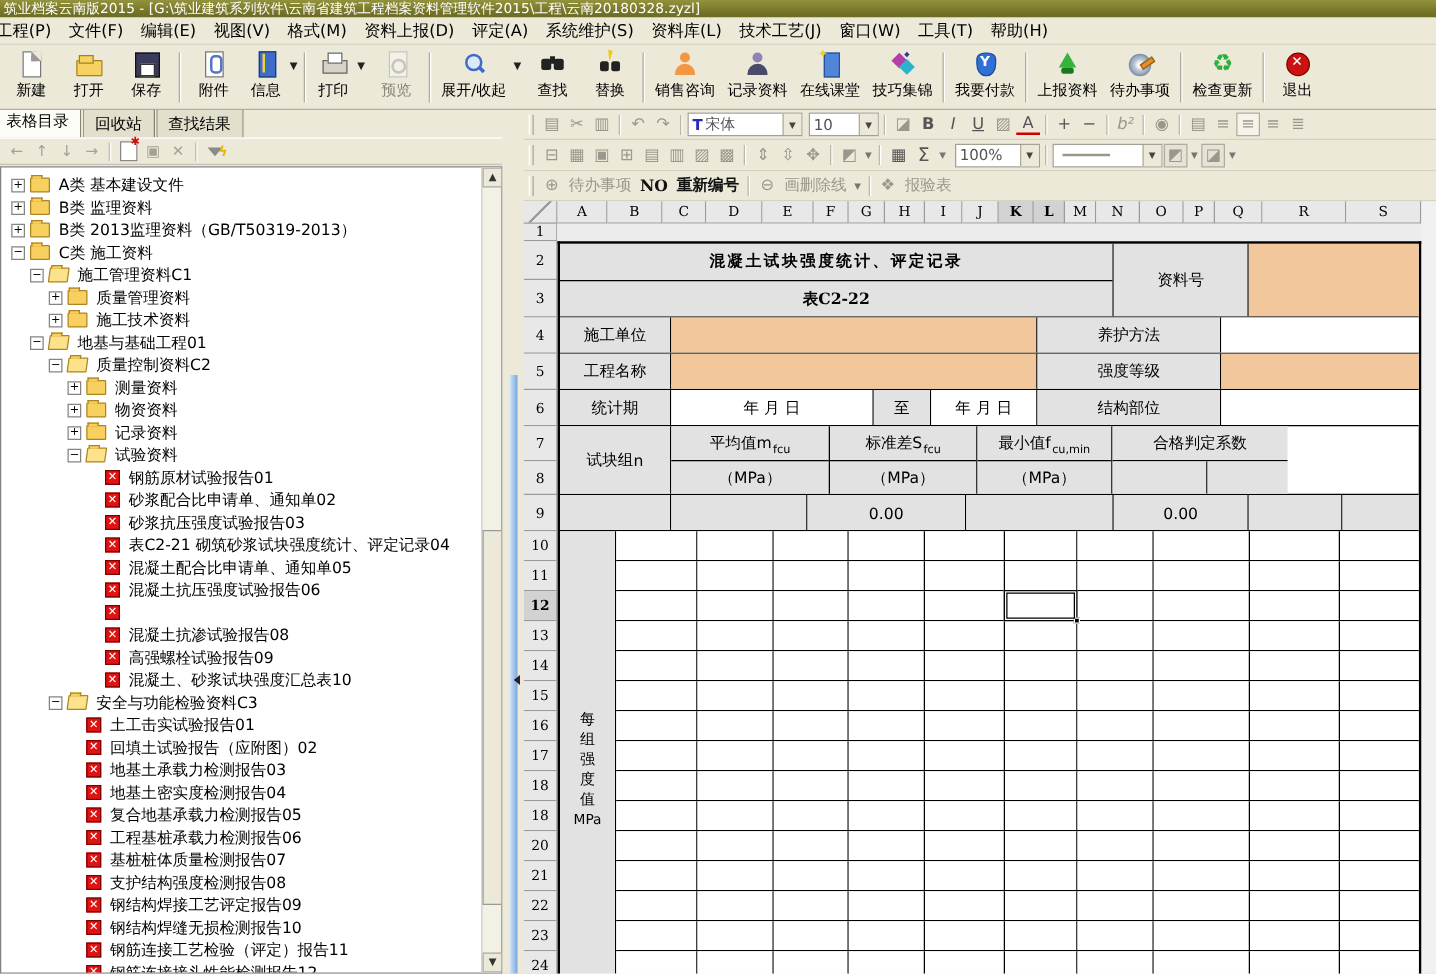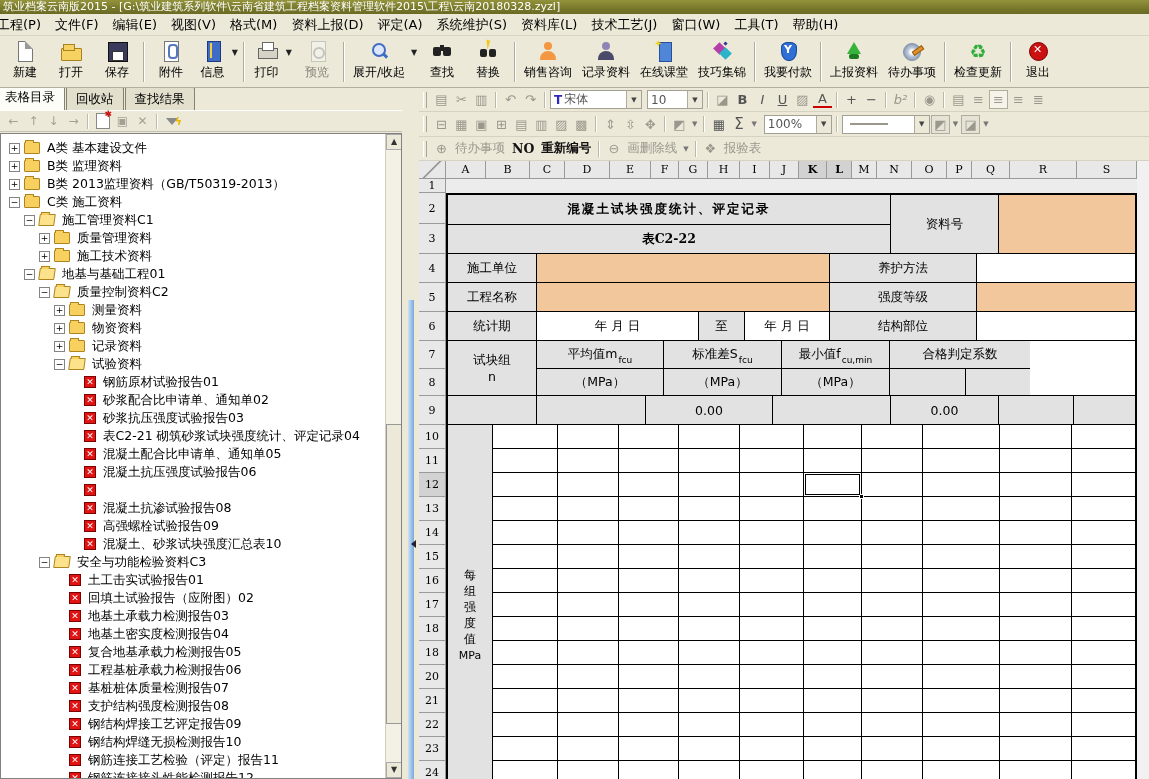--- a/index.html
+++ b/index.html
@@ -113,21 +113,21 @@
 .ftext.dk{color:#111}
 .lineglyph{width:38px;height:2px;background:#9a978c;margin:0 4px}
 
 
 #corner{position:absolute;top:73px;left:0;width:27px;height:18px;background:#e8e8e8;border-right:1px solid #9a9a9a;border-bottom:1px solid #9a9a9a;background-image:linear-gradient(135deg,transparent 46%,#999 48%,#999 52%,transparent 54%)}
 #colhdr{position:absolute;top:73px;left:27px;height:18px;display:flex}
 .ch{border-right:1px solid #9a9a9a;border-bottom:1px solid #9a9a9a;background:#e8e8e8;font-family:"DejaVu Serif",serif;font-size:11px;display:flex;align-items:center;justify-content:center;flex:none;cursor:default}
 .ch.active{background:#d2d2d2;font-weight:bold}
 #rowhdr{position:absolute;top:91px;left:0;width:27px;bottom:0;overflow:hidden}
 .rh{border-right:1px solid #9a9a9a;border-bottom:1px solid #9a9a9a;background:#e8e8e8;font-family:"DejaVu Serif",serif;font-size:11px;display:flex;align-items:center;justify-content:center;cursor:default}
-.rh.active{background:#d2d2d2;font-weight:normal}
+.rh.active{background:#d2d2d2;font-weight:bold}
 #rightfill{position:absolute;top:73px;left:718px;right:0;bottom:0;background:#f1f1f1}
 #sheet{position:absolute;top:91px;left:27px;width:691px;bottom:0;background:#f1f1f1}
 #row1strip{height:14px;background:#ececec}
 #ftable{position:absolute;top:14px;left:0;width:691px;bottom:0;border:2px solid #000;border-bottom:none;background:#fff;overflow:hidden}
 .frow{display:flex;border-bottom:1px solid #000}
 .fc{border-right:1px solid #000;display:flex;align-items:center;justify-content:center;font-size:12.5px;flex:none;overflow:hidden}
 .fc.nr{border-right:none}
 .gray{background:#e2e2e2}.orange{background:#f2c79b}.white{background:#fff}
 .stack{display:flex;flex-direction:column;flex:none;border-right:1px solid #000}
 .stack .sub{display:flex;align-items:center;justify-content:center;font-size:12.5px;overflow:hidden}
@@ -651,21 +651,21 @@
       <div class="frow" style="height:29px">
         <div class="fc gray" style="width:89px">统计期</div>
         <div class="fc white" style="width:162px">年  月  日</div>
         <div class="fc gray" style="width:46px">至</div>
         <div class="fc white" style="width:85px">年  月  日</div>
         <div class="fc gray" style="width:147px">结构部位</div>
         <div class="fc white nr" style="width:162px"></div>
       </div>
 
       <div class="frow" style="height:55px">
-        <div class="fc gray" style="width:89px;flex-direction:column">
+        <div class="fc gray" style="width:89px;flex-direction:row">
           <span>试块组</span>
           <span>n</span>
         </div>
         <div class="stack gray" style="width:127px">
           <div class="sub" style="height:28px;border-bottom:1px solid #000">
             <span>平均值m</span>
               <span class="smallsub">fcu</span>
           </div>
           <div class="sub" style="height:26px">（MPa）</div>
         </div>

